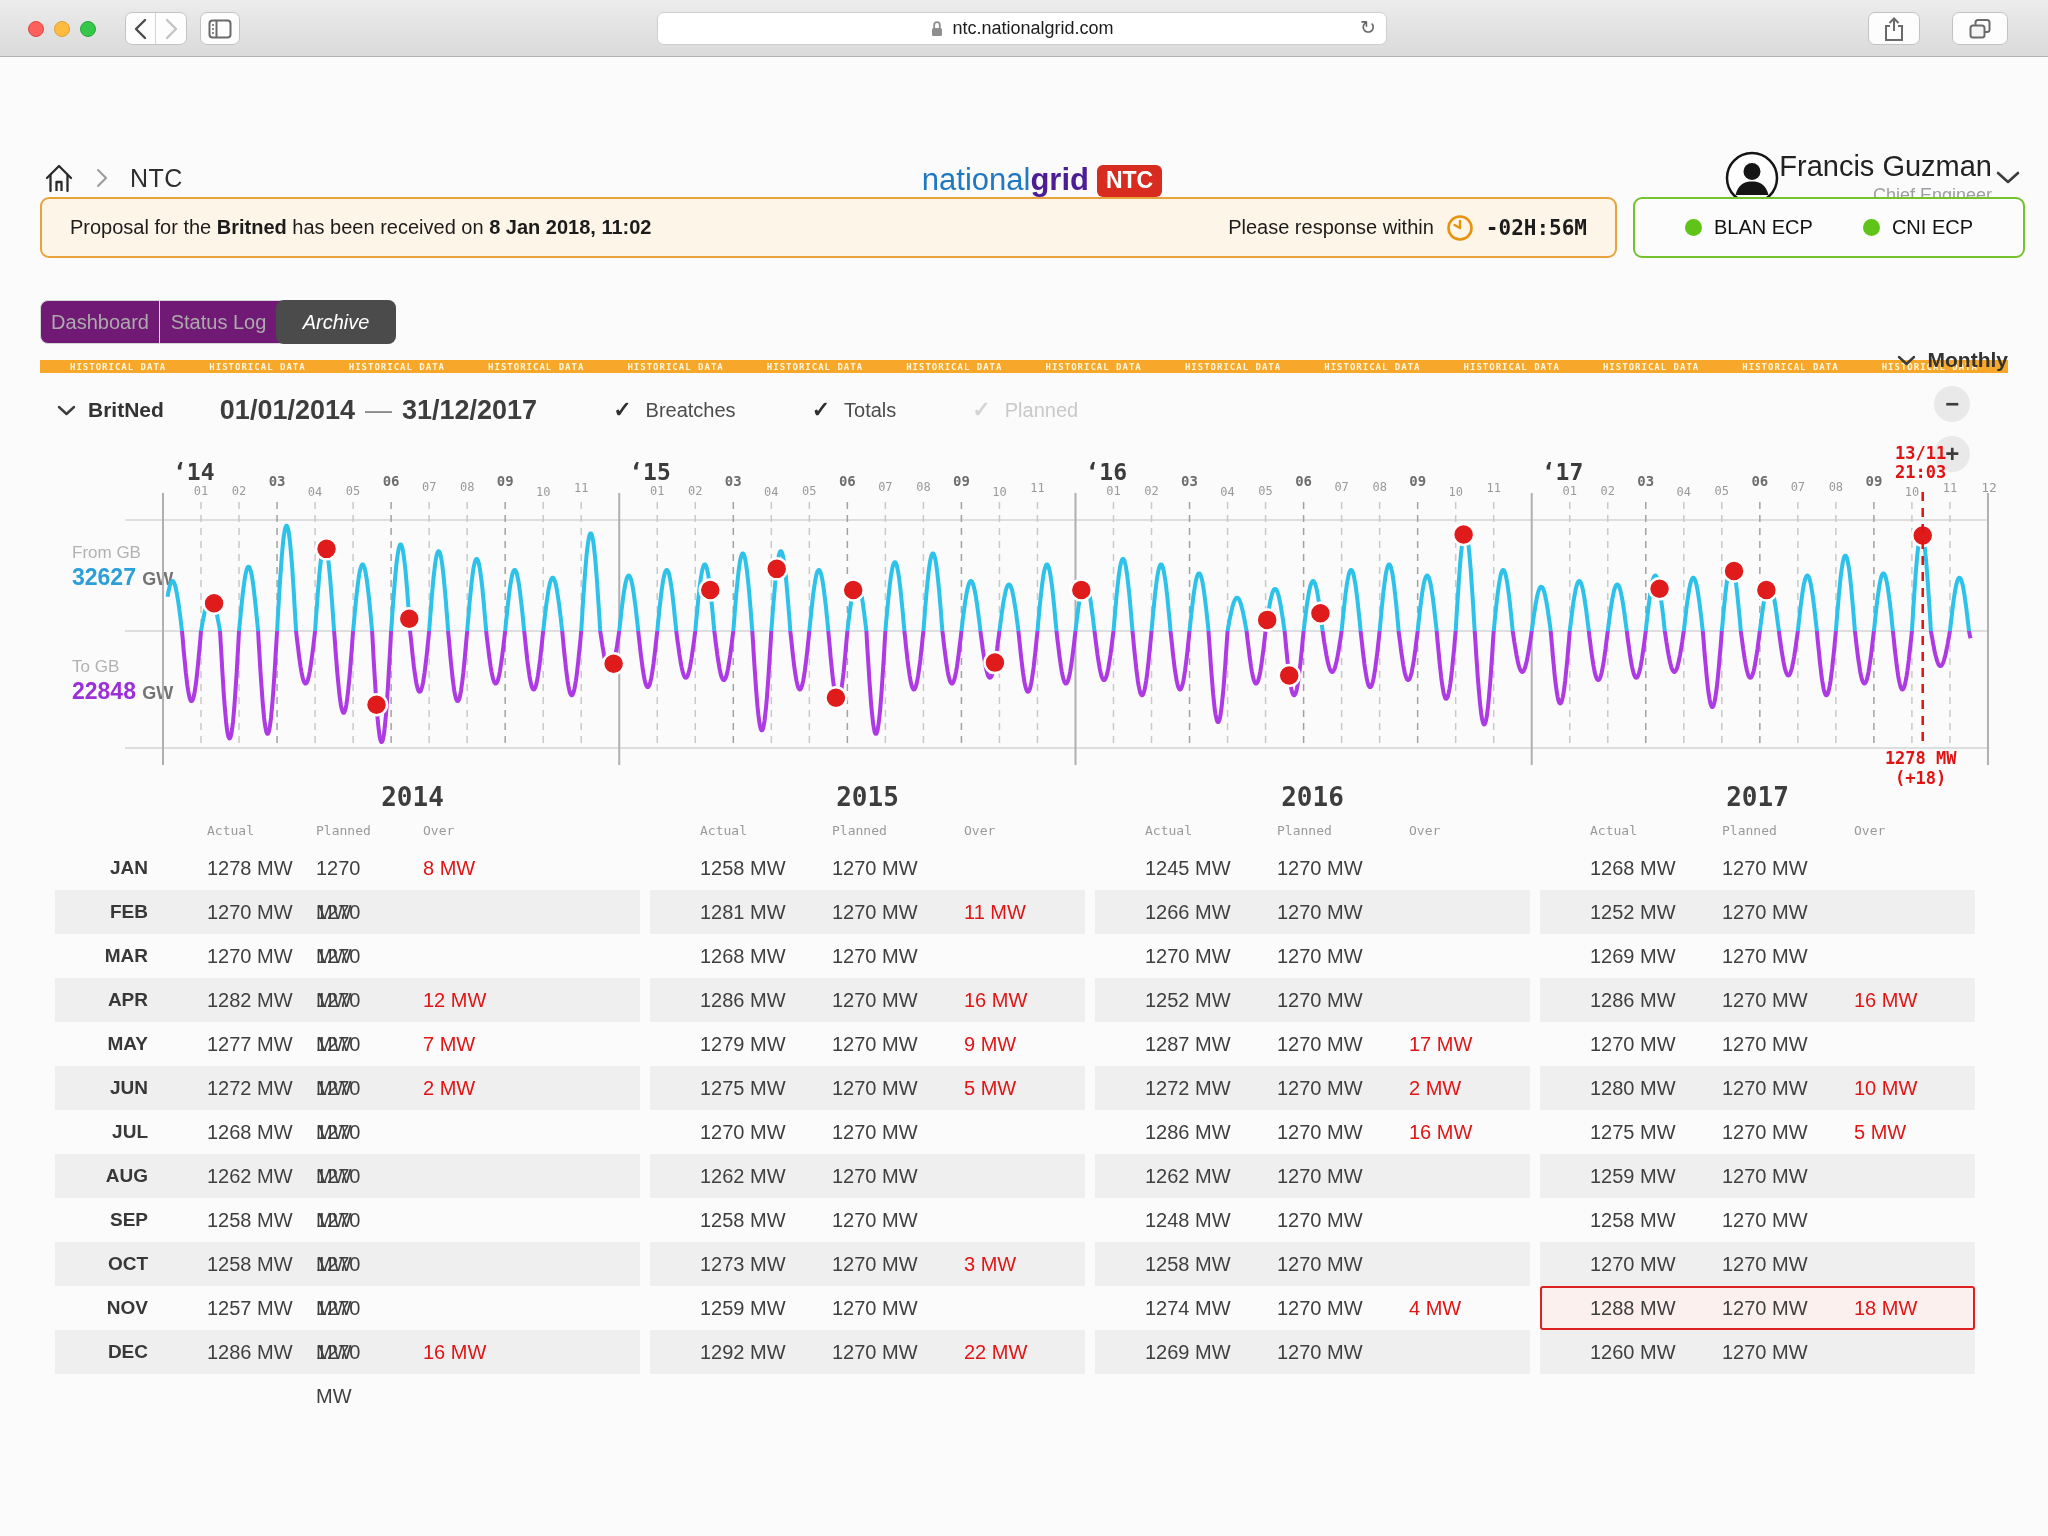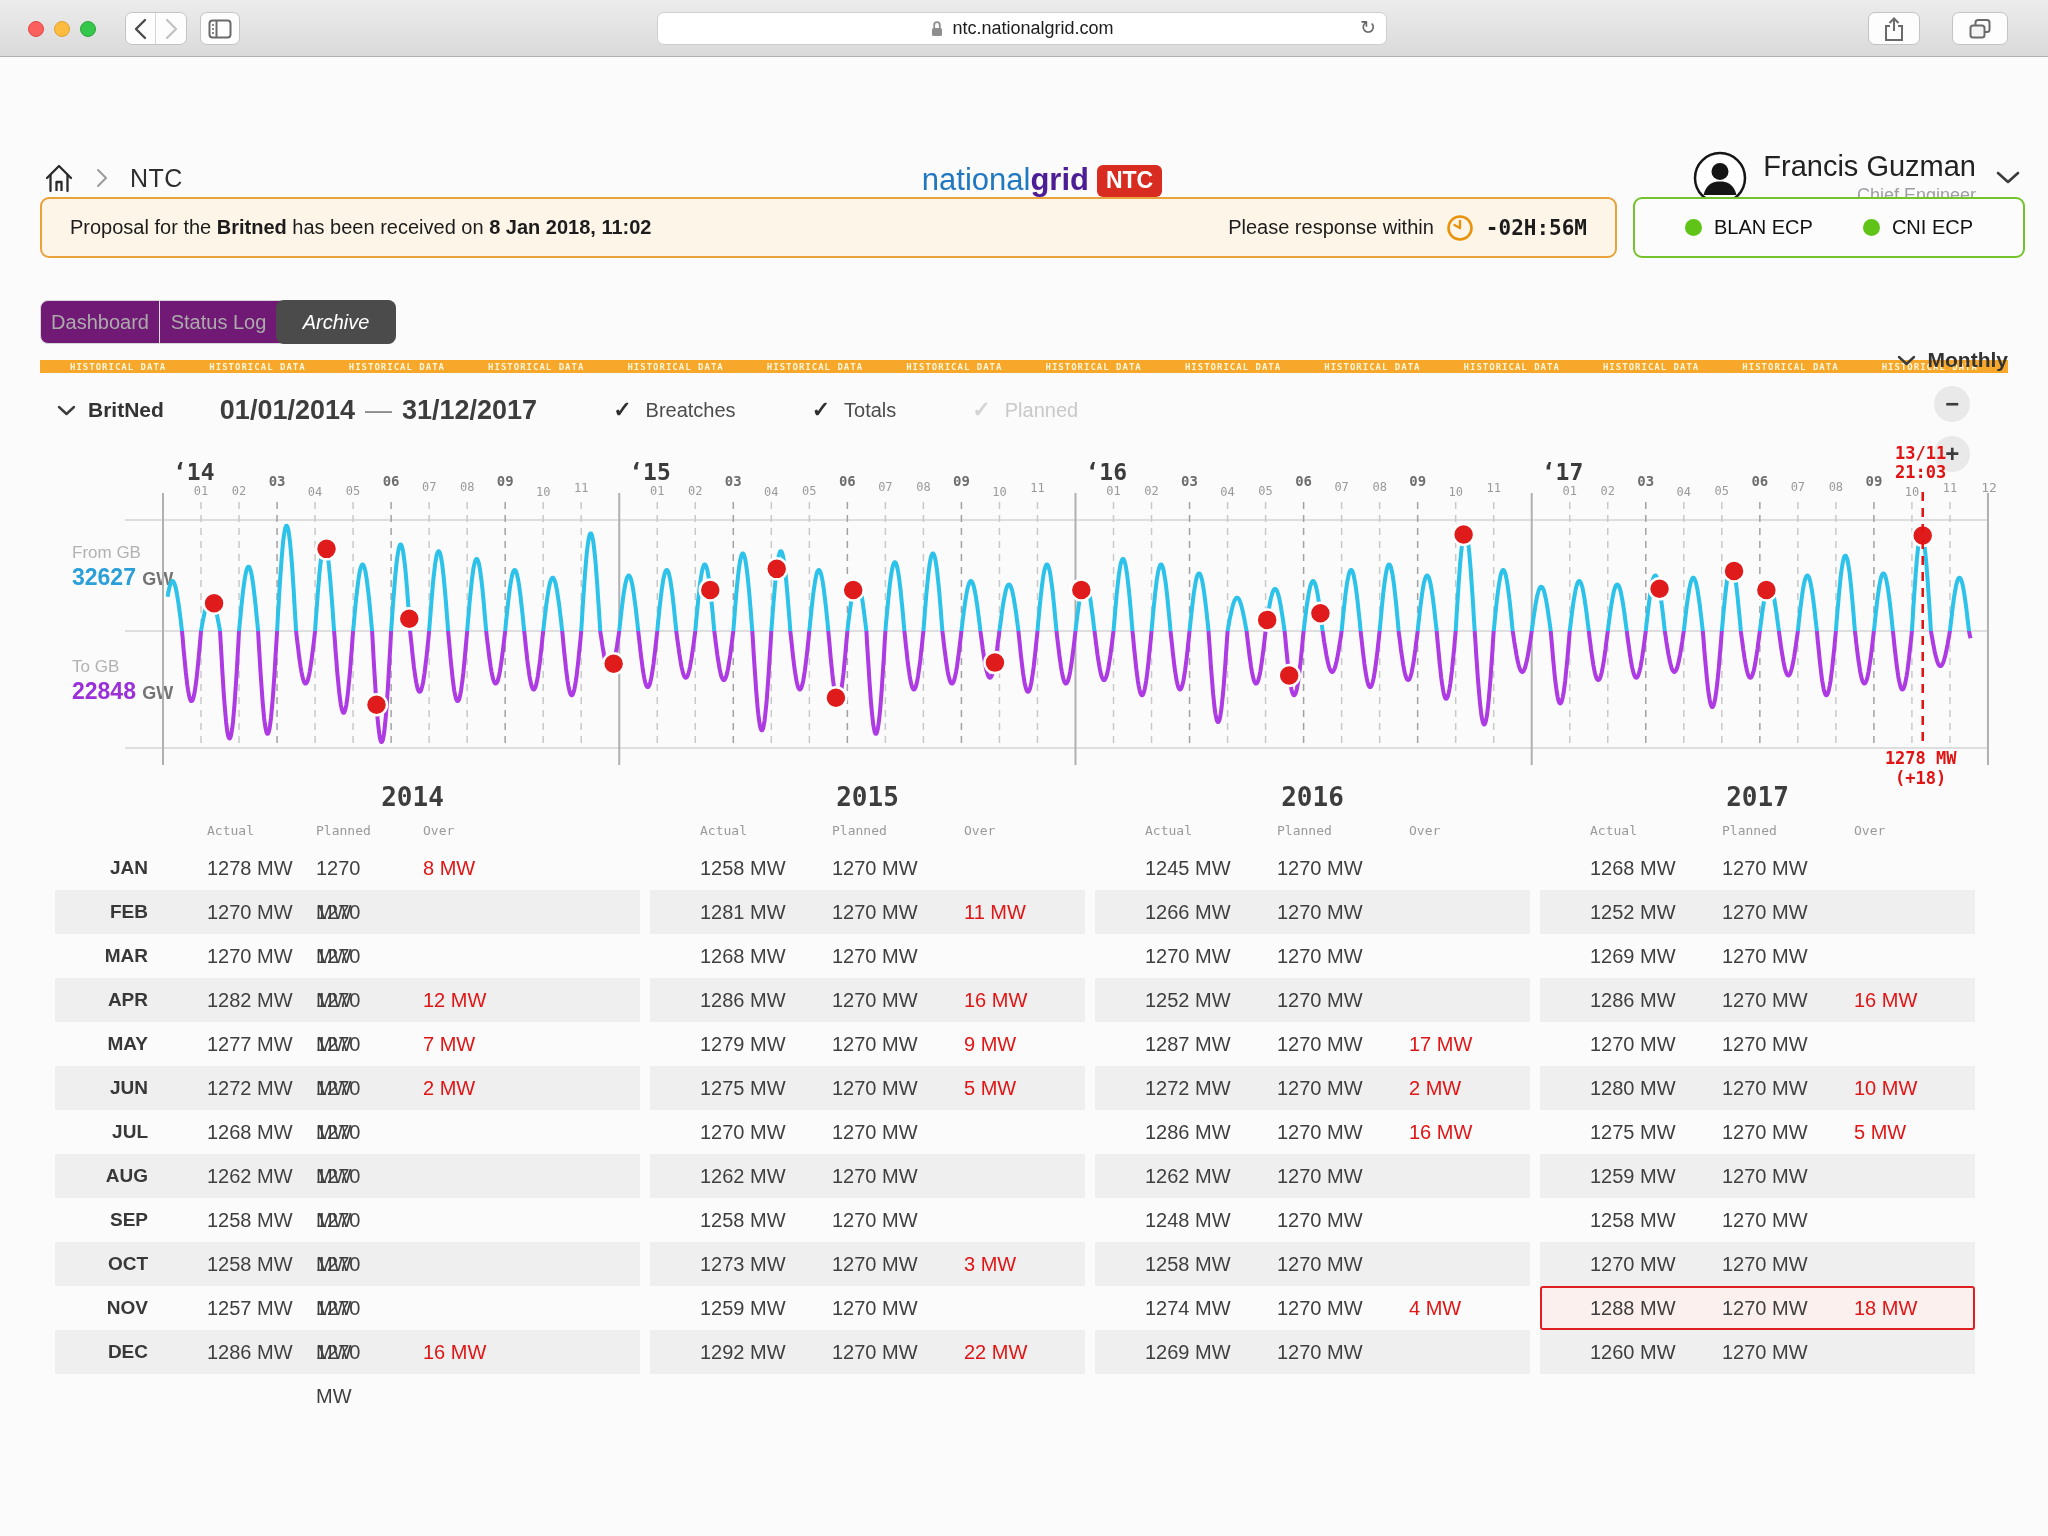--- a/index.html
+++ b/index.html
@@ -29,21 +29,21 @@
 
   
   .pagehead { position:absolute; top:58px; left:0; width:2048px; height:120px; background:#fbfbfb; }
   .crumb { position:absolute; left:44px; top:104px; display:flex; align-items:center; gap:22px; }
   .crumb .nm { font-size:25px; color:#2e2e2e; letter-spacing:0.5px; }
   .logo { position:absolute; left:0; top:104px; width:2048px; text-align:center; font-size:31px; }
   .logo .n1 { color:#1f78c0; font-weight:400;margin-left:36px; }
   .logo .n2 { color:#4c1d95; font-weight:700; }
   .logo .badge { display:inline-block; background:#d82c20; color:#fff; font-weight:700; font-size:23px;
     border-radius:6px; padding:2px 9px 3px; margin-left:8px; vertical-align:2px; }
-  .user { position:absolute; right:28px; top:92px; display:flex; align-items:center; gap:16px; }
+  .user { position:absolute; right:28px; top:92px; display:flex; align-items:center; }
   .user .names { text-align:right; margin-right:4px; }
   .user .nm { font-size:26px; color:#222; }
   .user .role { font-size:18px; color:#9b9ea3; margin-top:2px; }
 
   
   .alert { position:absolute; left:40px; top:197px; width:1577px; height:61px; background:#fdf5e7;
     border:2px solid #e8a33d; border-radius:9px; display:flex; align-items:center; padding:0 28px;
     font-size:20px; color:#1c1c1c; }
   .alert b { font-weight:700; }
   .alert .right { margin-left:auto; display:flex; align-items:center; gap:12px; }

